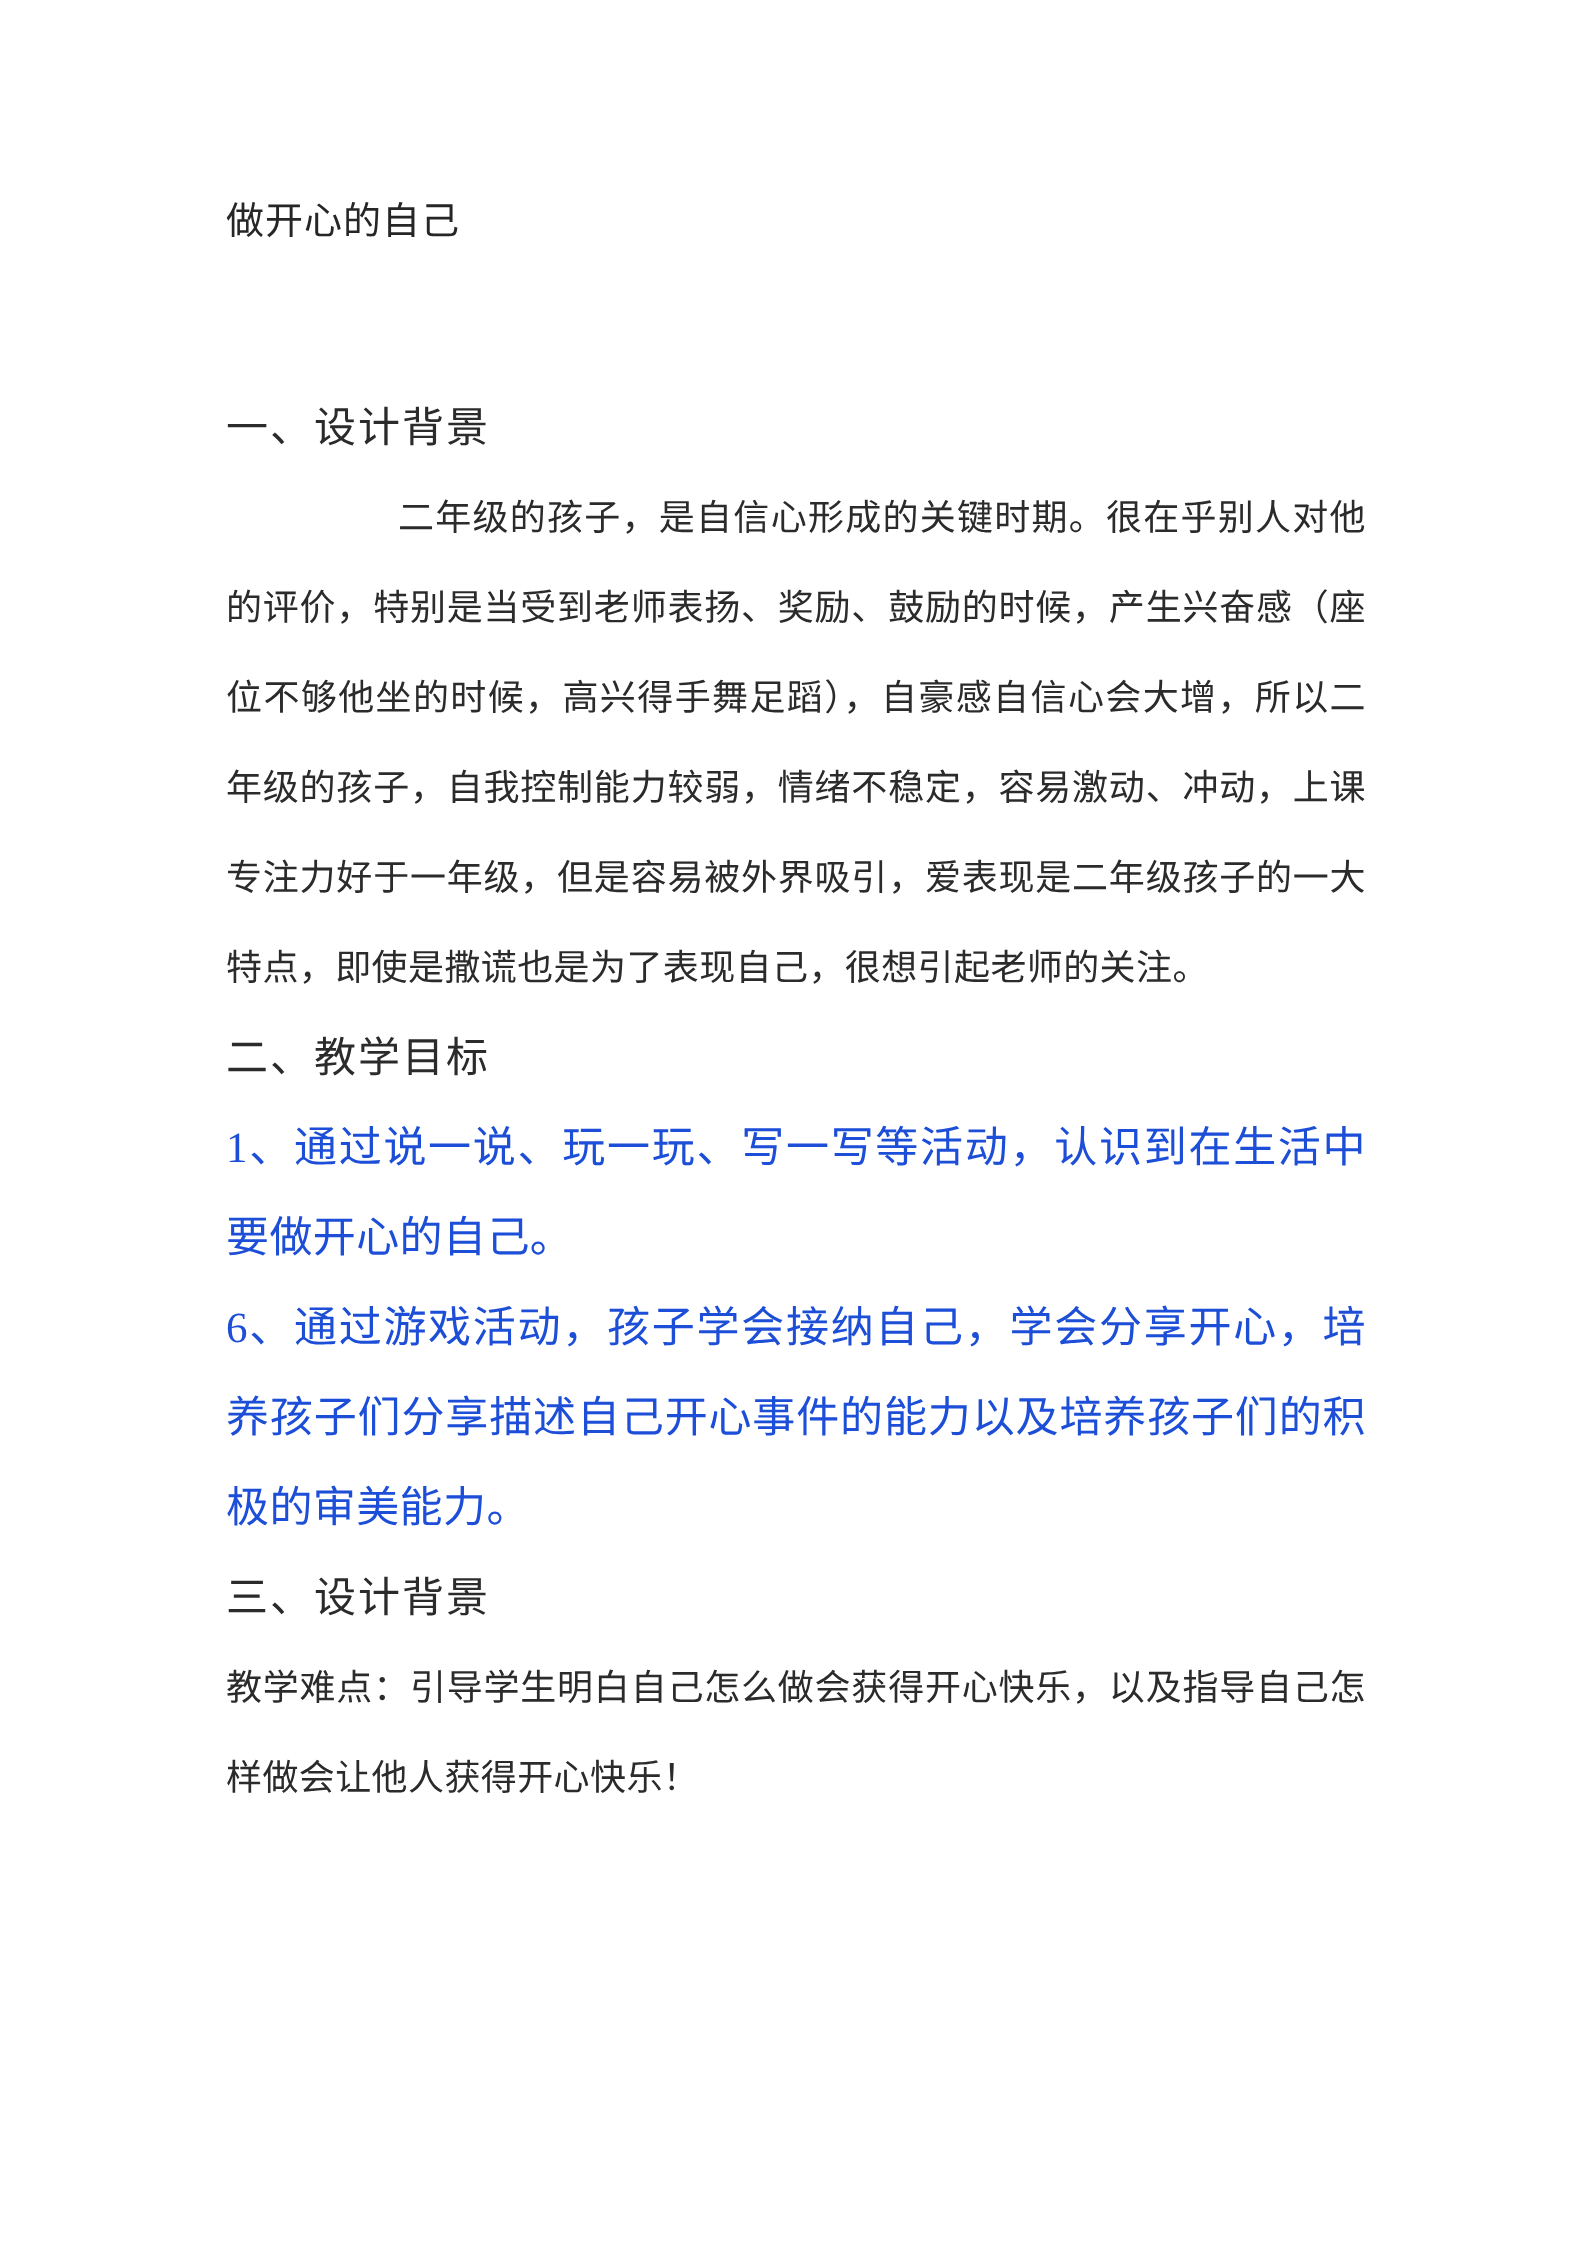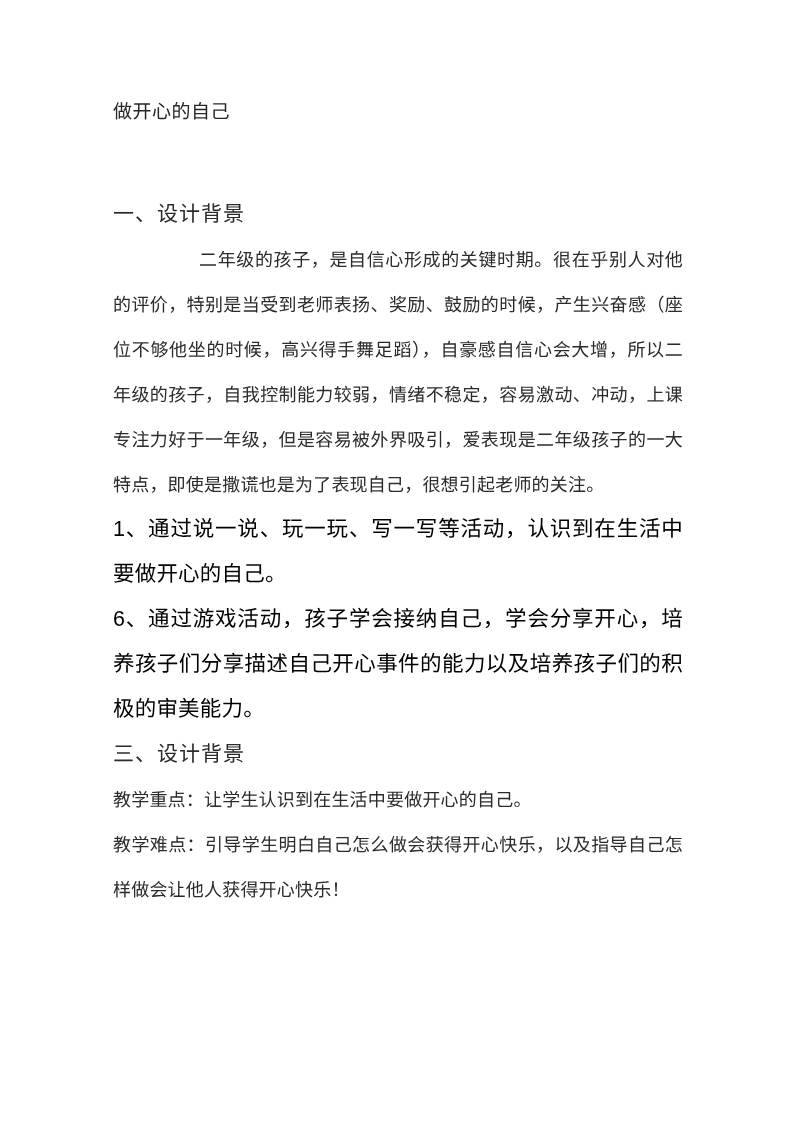--- a/index.html
+++ b/index.html
@@ -70,24 +70,24 @@
     letter-spacing: 0.2px;
     word-break: break-all;
   }
 
   .body-para.indent {
     text-indent: 86px;
   }
 
   
   .list-para {
-    font-family: Liberation Sans, sans-serif;
+    font-family: Liberation Serif, serif;
     font-size: 21.5px;
     line-height: 45px;
-    color: #000000;
+    color: #1d4ed8;
     margin: 0;
     text-align: justify;
     text-justify: inter-ideograph;
     letter-spacing: 0.2px;
     word-break: break-all;
   }
 </style>
 </head>
 <body>
 
@@ -95,26 +95,26 @@
   <div class="content">
 
     <p class="doc-title">做开心的自己</p>
 
     <div class="title-gap"></div>
 
     <p class="section-heading">一、设计背景</p>
 
     <p class="body-para indent">二年级的孩子，是自信心形成的关键时期。很在乎别人对他的评价，特别是当受到老师表扬、奖励、鼓励的时候，产生兴奋感（座位不够他坐的时候，高兴得手舞足蹈），自豪感自信心会大增，所以二年级的孩子，自我控制能力较弱，情绪不稳定，容易激动、冲动，上课专注力好于一年级，但是容易被外界吸引，爱表现是二年级孩子的一大特点，即使是撒谎也是为了表现自己，很想引起老师的关注。</p>
 
+    <p class="section-heading">二、教学目标</p>
 
     <p class="list-para">1、通过说一说、玩一玩、写一写等活动，认识到在生活中要做开心的自己。</p>
 
     <p class="list-para">6、通过游戏活动，孩子学会接纳自己，学会分享开心，培养孩子们分享描述自己开心事件的能力以及培养孩子们的积极的审美能力。</p>
 
 
     <p class="section-heading">三、设计背景</p>
 
-    <p class="body-para">教学重点：让学生认识到在生活中要做开心的自己。</p>
 
     <p class="body-para">教学难点：引导学生明白自己怎么做会获得开心快乐，以及指导自己怎样做会让他人获得开心快乐！</p>
 
   </div>
 </div>
 
 </body></html>

